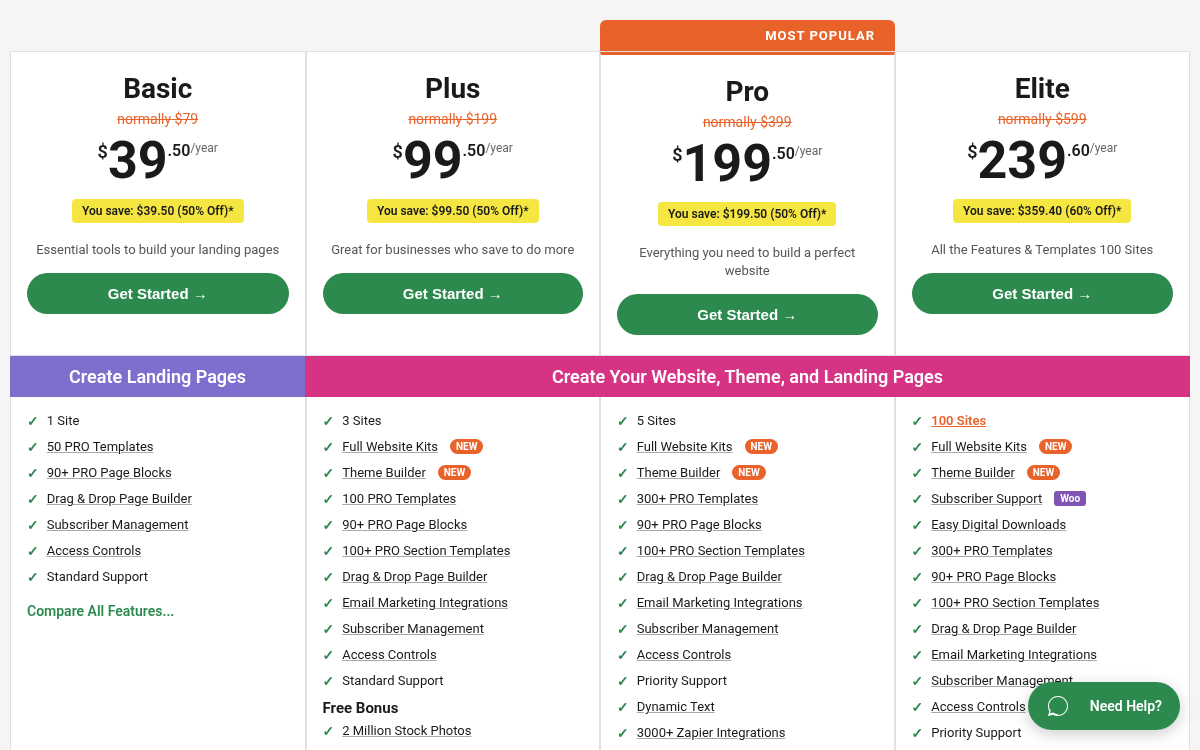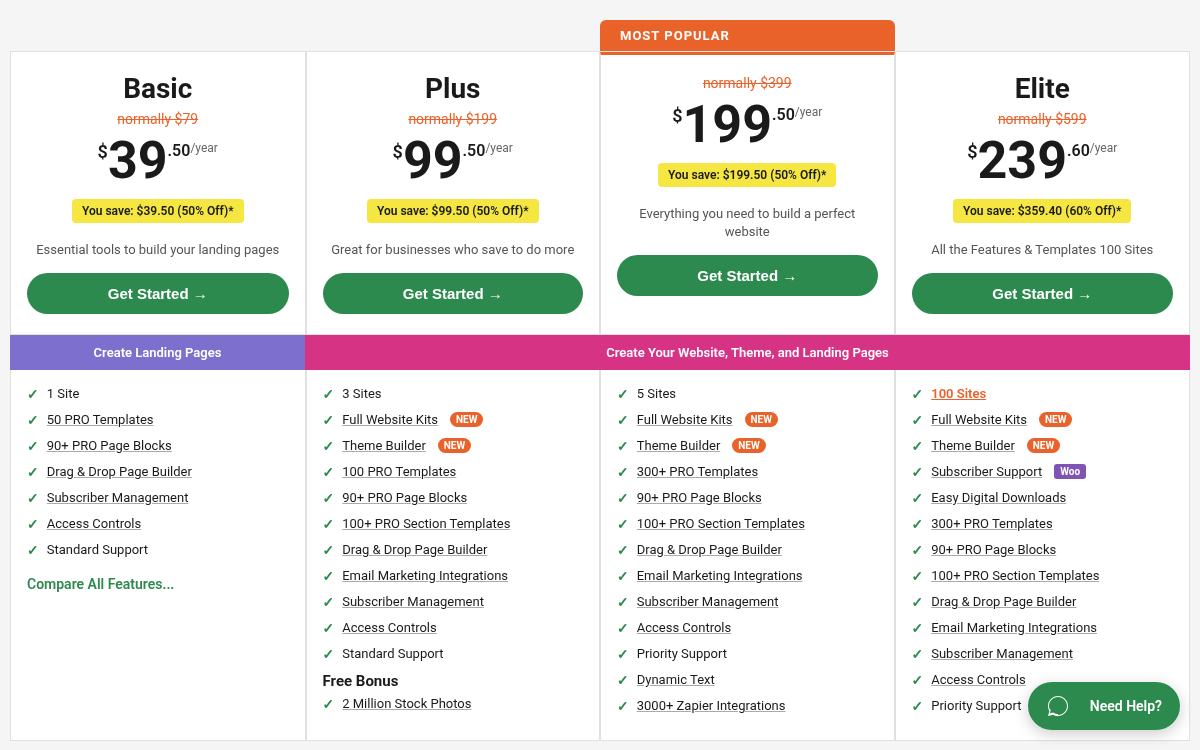--- a/index.html
+++ b/index.html
@@ -11,21 +11,21 @@
 
     .pricing-wrapper {
       max-width: 1200px;
       margin: 0 auto;
       padding: 20px 10px;
     }
 
     .most-popular-banner {
       background: #e8622a;
       color: white;
-      text-align: left;
+      text-align: right;
       padding: 8px 20px;
       font-size: 13px;
       font-weight: 700;
       letter-spacing: 1px;
       text-transform: uppercase;
       width: calc(25%);
       margin-left: calc(50%);
       border-radius: 6px 6px 0 0;
     }
 
@@ -134,21 +134,21 @@
       display: flex;
       align-items: center;
       justify-content: center;
       gap: 8px;
     }
 
     .features-header {
       padding: 10px 16px;
       text-align: center;
       color: white;
-      font-size: 13px;
+      font-size: 18px;
       font-weight: 600;
     }
 
     .features-header.basic-hdr { background: #7c6fcd; }
     .features-header.others-hdr {
       background: #d63384;
       grid-column: 2 / 5;
     }
 
     .features-list {
@@ -290,20 +290,21 @@
           <span class="price-cents">.50</span>
           <span class="price-year">/year</span>
         </div>
       </div>
       <div class="savings-badge">You save: $99.50 (50% Off)*</div>
       <div class="plan-desc">Great for businesses who save to do more</div>
       <button class="get-started-btn">Get Started →</button>
     </div>
 
     <div class="plan-header pro-col" style="border-left:1px solid #e0e0e0; border-top:3px solid #e8622a;">
+      <div class="plan-name">Pro</div>
       <div class="normally">normally $399</div>
       <div class="price-row">
         <span class="price-dollar">$</span>
         <span class="price-main">199</span>
         <div class="price-cents-year">
           <span class="price-cents">.50</span>
           <span class="price-year">/year</span>
         </div>
       </div>
       <div class="savings-badge">You save: $199.50 (50% Off)*</div>

